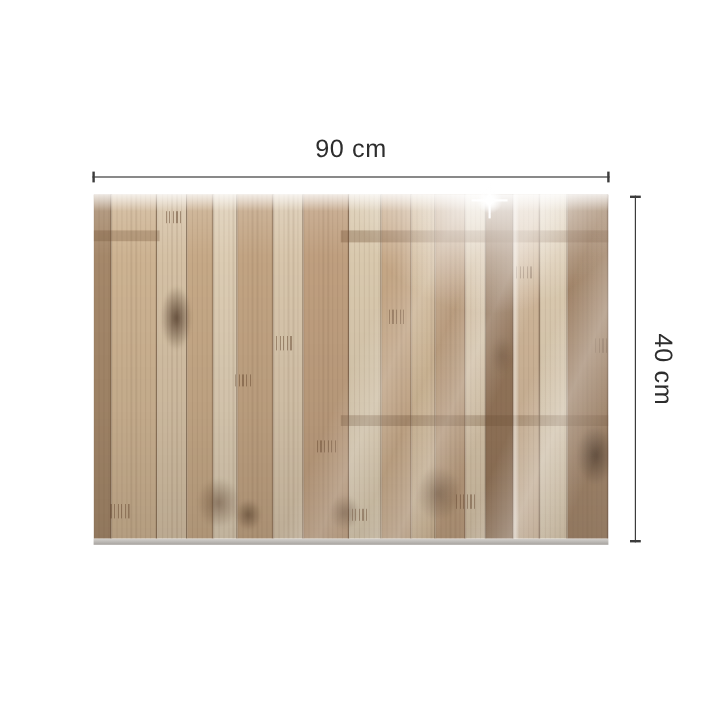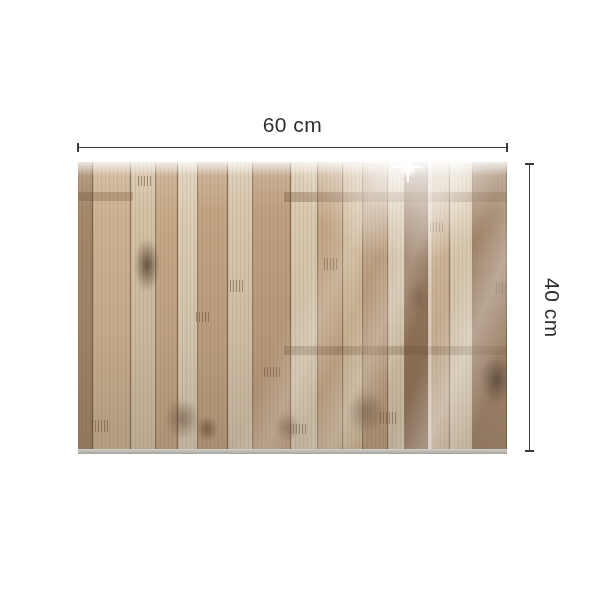--- a/index.html
+++ b/index.html
@@ -81,21 +81,21 @@
       linear-gradient(0deg,  rgba(255,255,255,0) 46%, rgba(255,255,255,0.95) 48% 52%, rgba(255,255,255,0) 54%),
       linear-gradient(90deg, rgba(255,255,255,0) 46%, rgba(255,255,255,0.95) 48% 52%, rgba(255,255,255,0) 54%);
     filter:blur(0.5px);
   }
 </style>
 </head>
 <body>
 
 <div class="stage">
 
-  <div class="dim-label-h">60 cm</div>
+  <div class="dim-label-h">90 cm</div>
   <div class="dim-line-h">
     <span class="tick t-start"></span>
     <span class="tick t-end"></span>
   </div>
 
   <div class="dim-line-v">
     <span class="tick t-start"></span>
     <span class="tick t-end"></span>
   </div>
   <div class="dim-label-v">40 cm</div>

